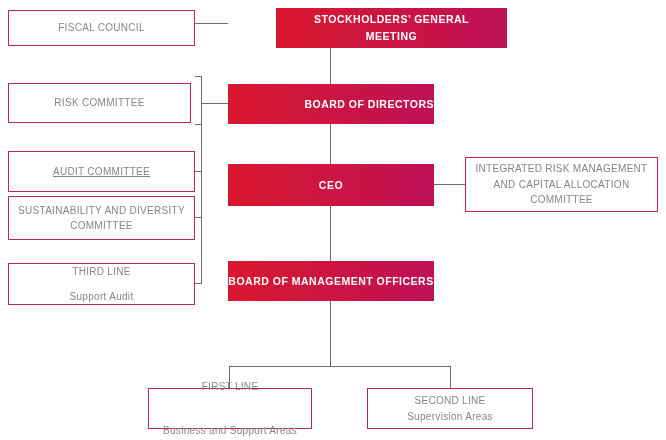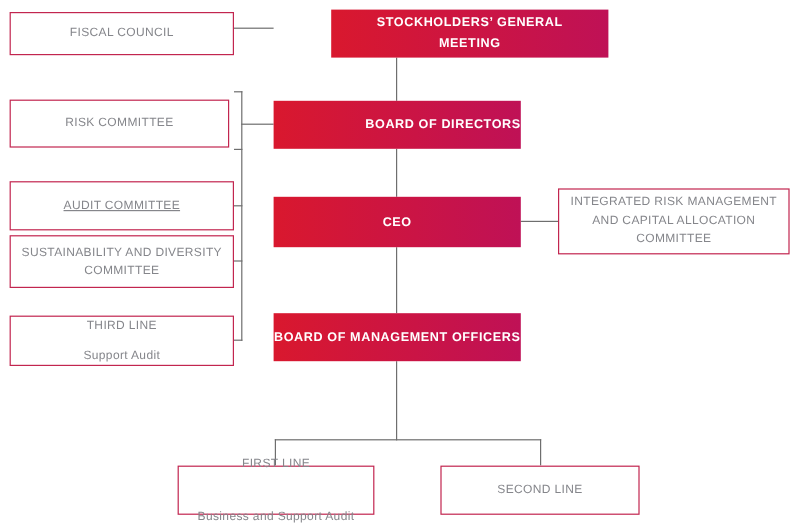--- a/index.html
+++ b/index.html
@@ -107,20 +107,21 @@
   </div>
 
   <div class="box outline" style="left:465px; top:157px; width:193px; height:55px;">
     <div>INTEGRATED RISK MANAGEMENT</div>
     <div>AND CAPITAL ALLOCATION</div>
     <div>COMMITTEE</div>
   </div>
 
   <div class="box outline" style="left:148px; top:388px; width:164px; height:41px;gap:28px;">
     <div>FIRST LINE</div>
-    <div>Business and Support Audit</div>
+    <div>Business and Support Areas</div>
   </div>
 
   <div class="box outline" style="left:367px; top:388px; width:166px; height:41px;">
     <div>SECOND LINE</div>
+    <div>Supervision Areas</div>
   </div>
 
 </div>
 
 </body></html>

